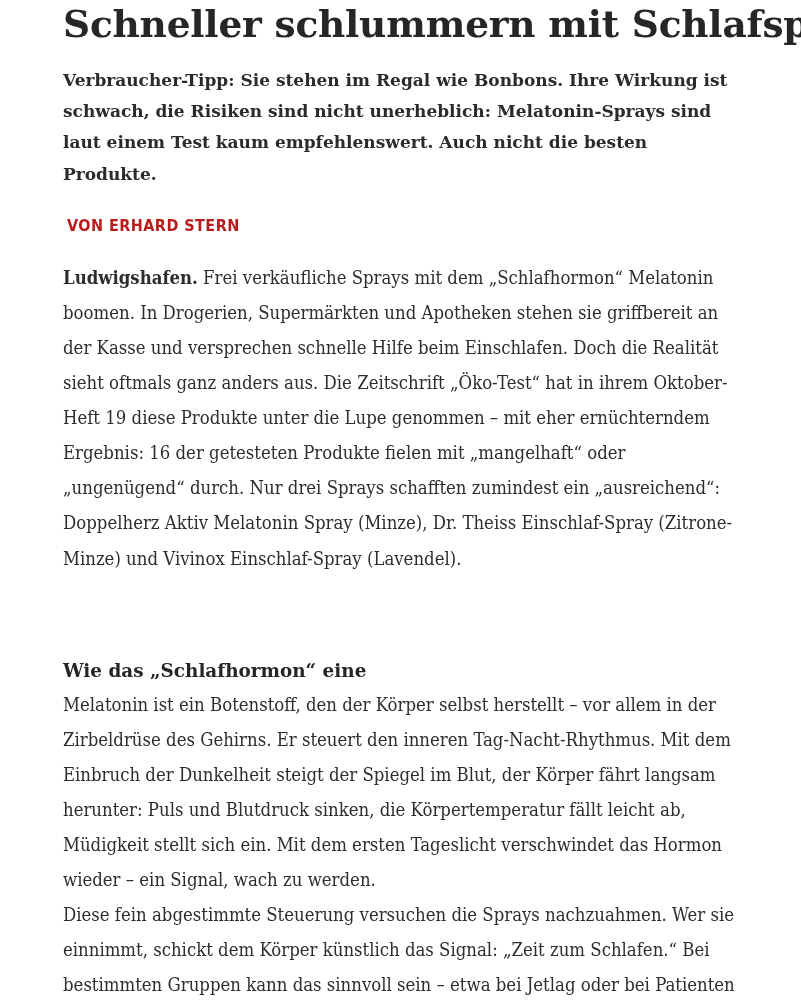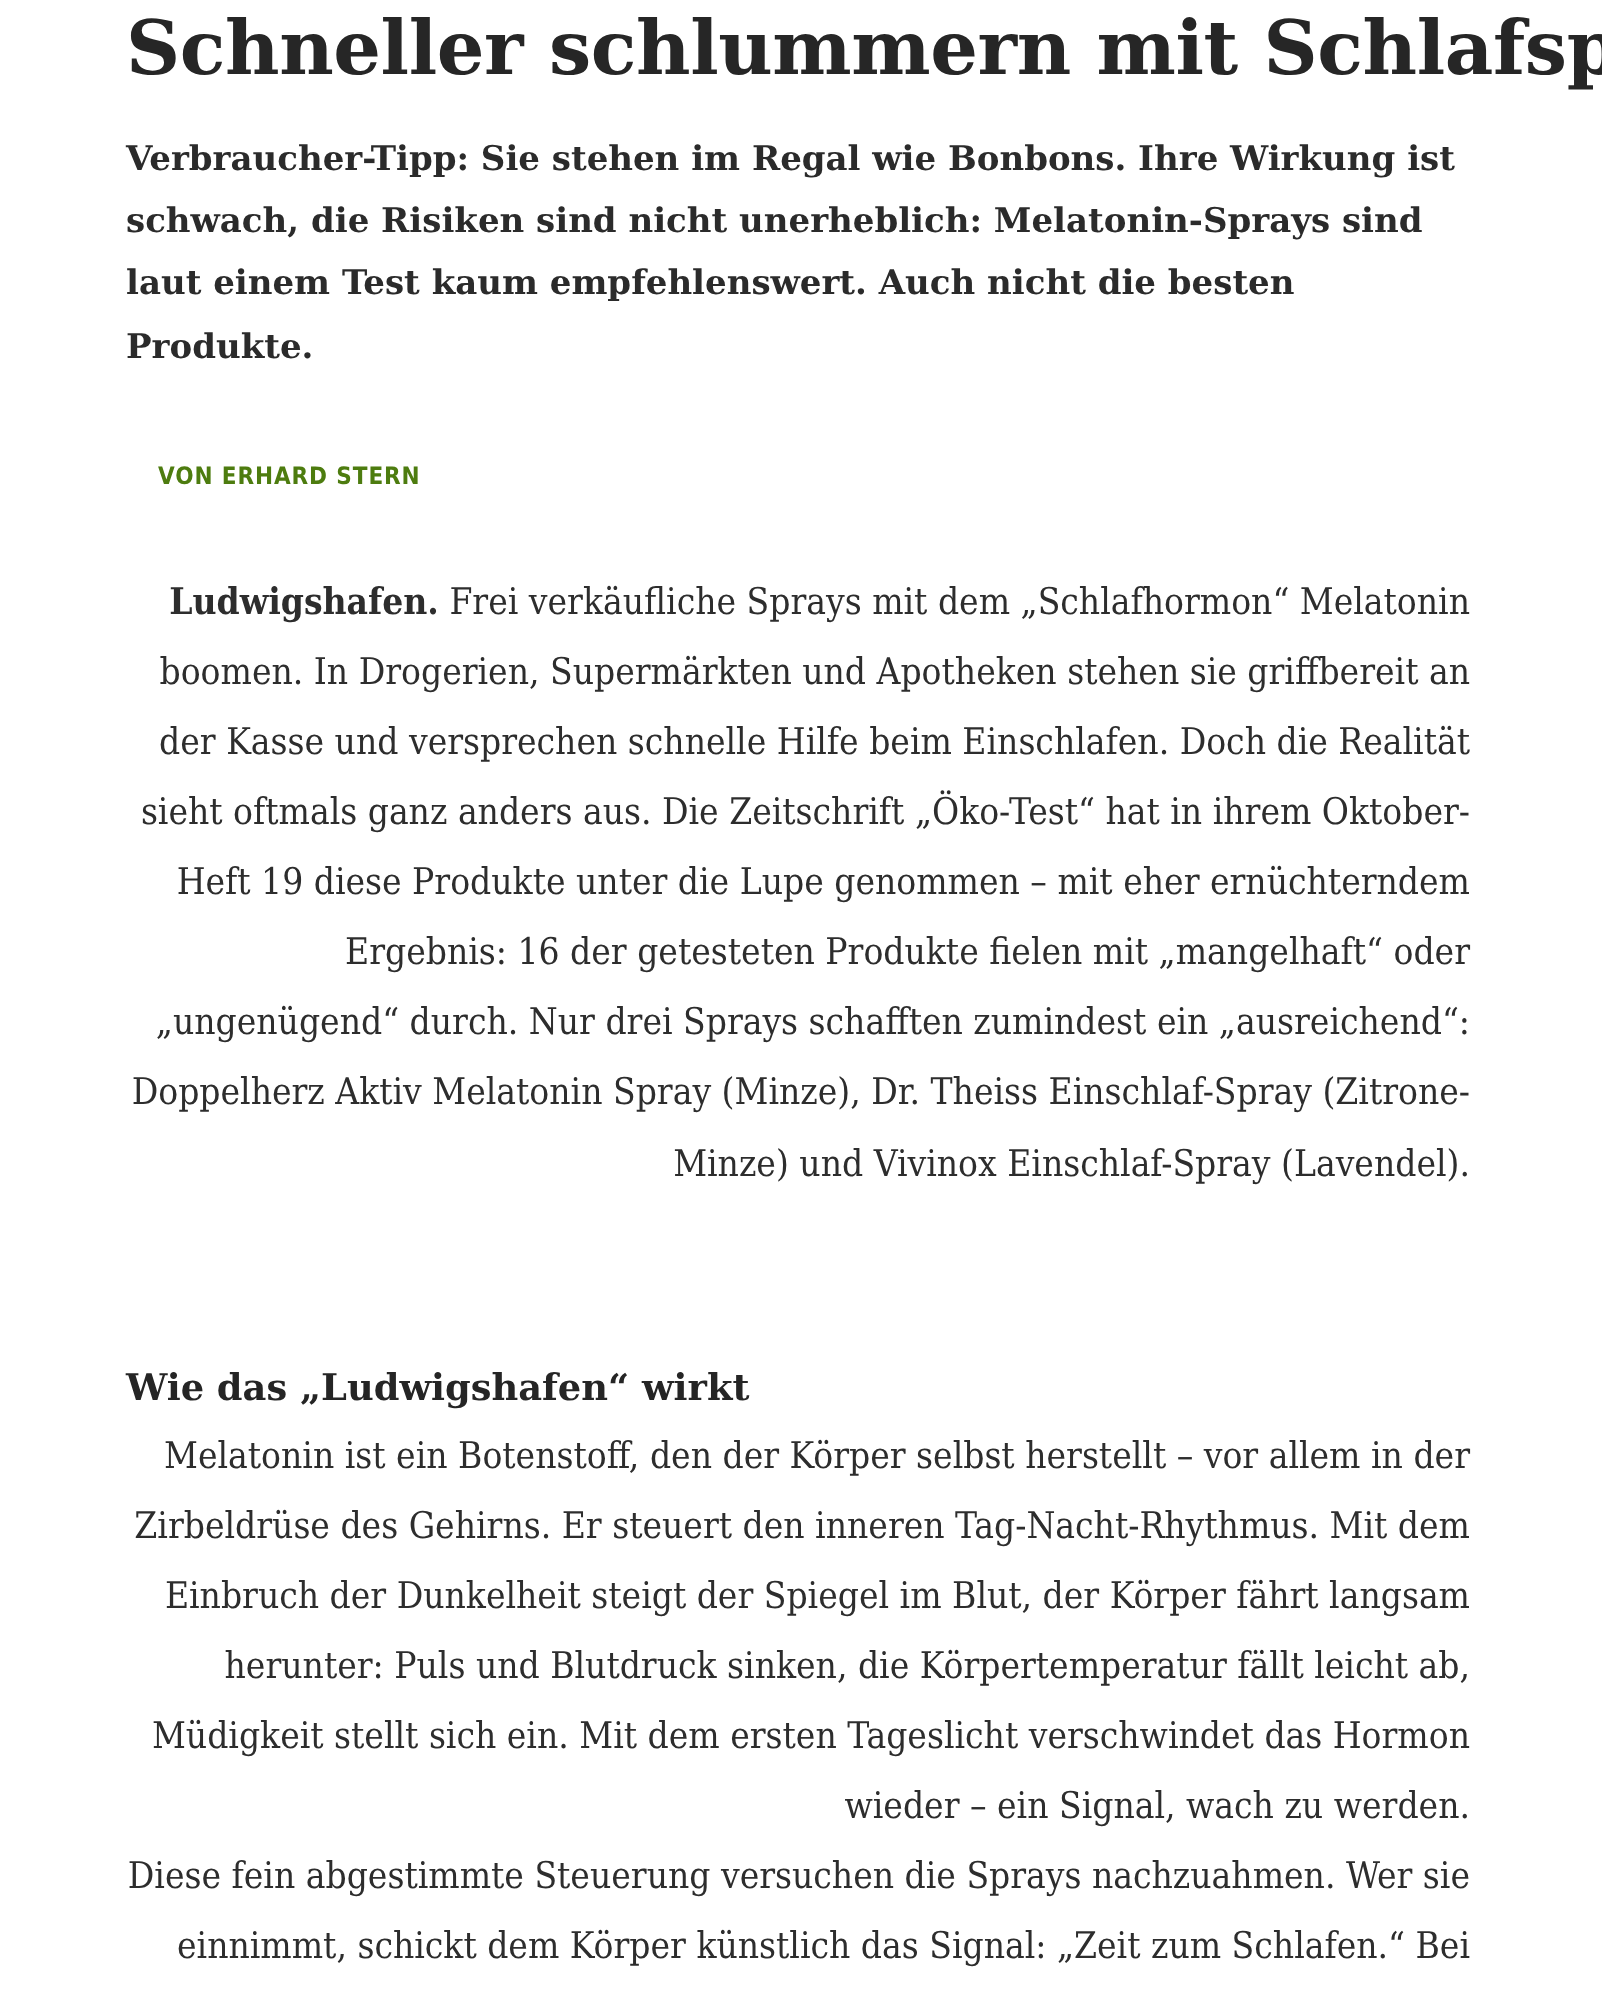--- a/index.html
+++ b/index.html
@@ -43,44 +43,44 @@
     font-family: "DejaVu Serif", "Liberation Serif", serif;
     font-weight: 700;
     font-size: 17px;
     line-height: 31.2px;
     color: #2b2b2b;
     max-width: 668px;
   }
 
   
   .byline {
-    margin: 16px;
+    margin: 4px;
     padding-top: 21px;
     font-family: "DejaVu Sans Condensed", "Liberation Sans Narrow", "Liberation Sans", sans-serif;
     font-weight: 700;
-    font-size: 12px;
+    font-size: 16px;
     line-height: 22px;
     letter-spacing: 0.45px;
     text-transform: uppercase;
-    color: #4d7c0f;
+    color: #b91c1c;
   }
 
   
   .body-block {
     padding-top: 19px;
   }
   .body-text {
     margin: 0;
     font-family: "DejaVu Serif Condensed", "DejaVu Serif", "Liberation Serif", serif;
     font-weight: 400;
     font-size: 18.4px;
     line-height: 35.1px;
     color: #2d2d2d;
     max-width: 676px;
-    text-align: right;
+    text-align: left;
   }
   .body-text .lead-city {
     font-weight: 700;
   }
 
   
   .section-gap {
     height: 79px;
   }
 
@@ -109,21 +109,21 @@
   <p class="byline">VON ERHARD STERN</p>
 
   <div class="body-block">
 
     <p class="body-text para">
       <span class="lead-city">Ludwigshafen.</span><span> Frei verkäufliche Sprays mit dem „Schlafhormon“ Melatonin boomen. In Drogerien, Supermärkten und Apotheken stehen sie griffbereit an der Kasse und versprechen schnelle Hilfe beim Einschlafen. Doch die Realität sieht oftmals ganz anders aus. Die Zeitschrift „Öko-Test“ hat in ihrem Oktober-Heft 19 diese Produkte unter die Lupe genommen – mit eher ernüchterndem Ergebnis: 16 der getesteten Produkte fielen mit „mangelhaft“ oder „ungenügend“ durch. Nur drei Sprays schafften zumindest ein „ausreichend“: Doppelherz Aktiv Melatonin Spray (Minze), Dr. Theiss Einschlaf-Spray (Zitrone-Minze) und Vivinox Einschlaf-Spray (Lavendel).</span>
     </p>
 
     <div class="section-gap"></div>
 
-    <h2 class="subhead">Wie das „Ludwigshafen“ wirkt</h2>
+    <h2 class="subhead">Wie das „Schlafhormon“ eine</h2>
 
     <p class="body-text para">Melatonin ist ein Botenstoff, den der Körper selbst herstellt – vor allem in der Zirbeldrüse des Gehirns. Er steuert den inneren Tag-Nacht-Rhythmus. Mit dem Einbruch der Dunkelheit steigt der Spiegel im Blut, der Körper fährt langsam herunter: Puls und Blutdruck sinken, die Körpertemperatur fällt leicht ab, Müdigkeit stellt sich ein. Mit dem ersten Tageslicht verschwindet das Hormon wieder – ein Signal, wach zu werden.</p>
 
     <p class="body-text para">Diese fein abgestimmte Steuerung versuchen die Sprays nachzuahmen. Wer sie einnimmt, schickt dem Körper künstlich das Signal: „Zeit zum Schlafen.“ Bei bestimmten Gruppen kann das sinnvoll sein – etwa bei Jetlag oder bei Patienten mit seltenen Schlafstörungen. Doch für die breite Masse ist der Nutzen gering. Eine Metaanalyse von 19 klinischen Studien zeigt: Mit Melatonin verkürzte sich die Einschlafzeit im Schnitt gerade einmal um sieben Minuten, die Gesamtschlafdauer verlängerte sich um acht Minuten. Es gibt also eine Wirkung, die ist aber weit schwächer, als die Werbung glauben macht.</p>
 
   </div>
 
 </article>
 
 </body></html>

